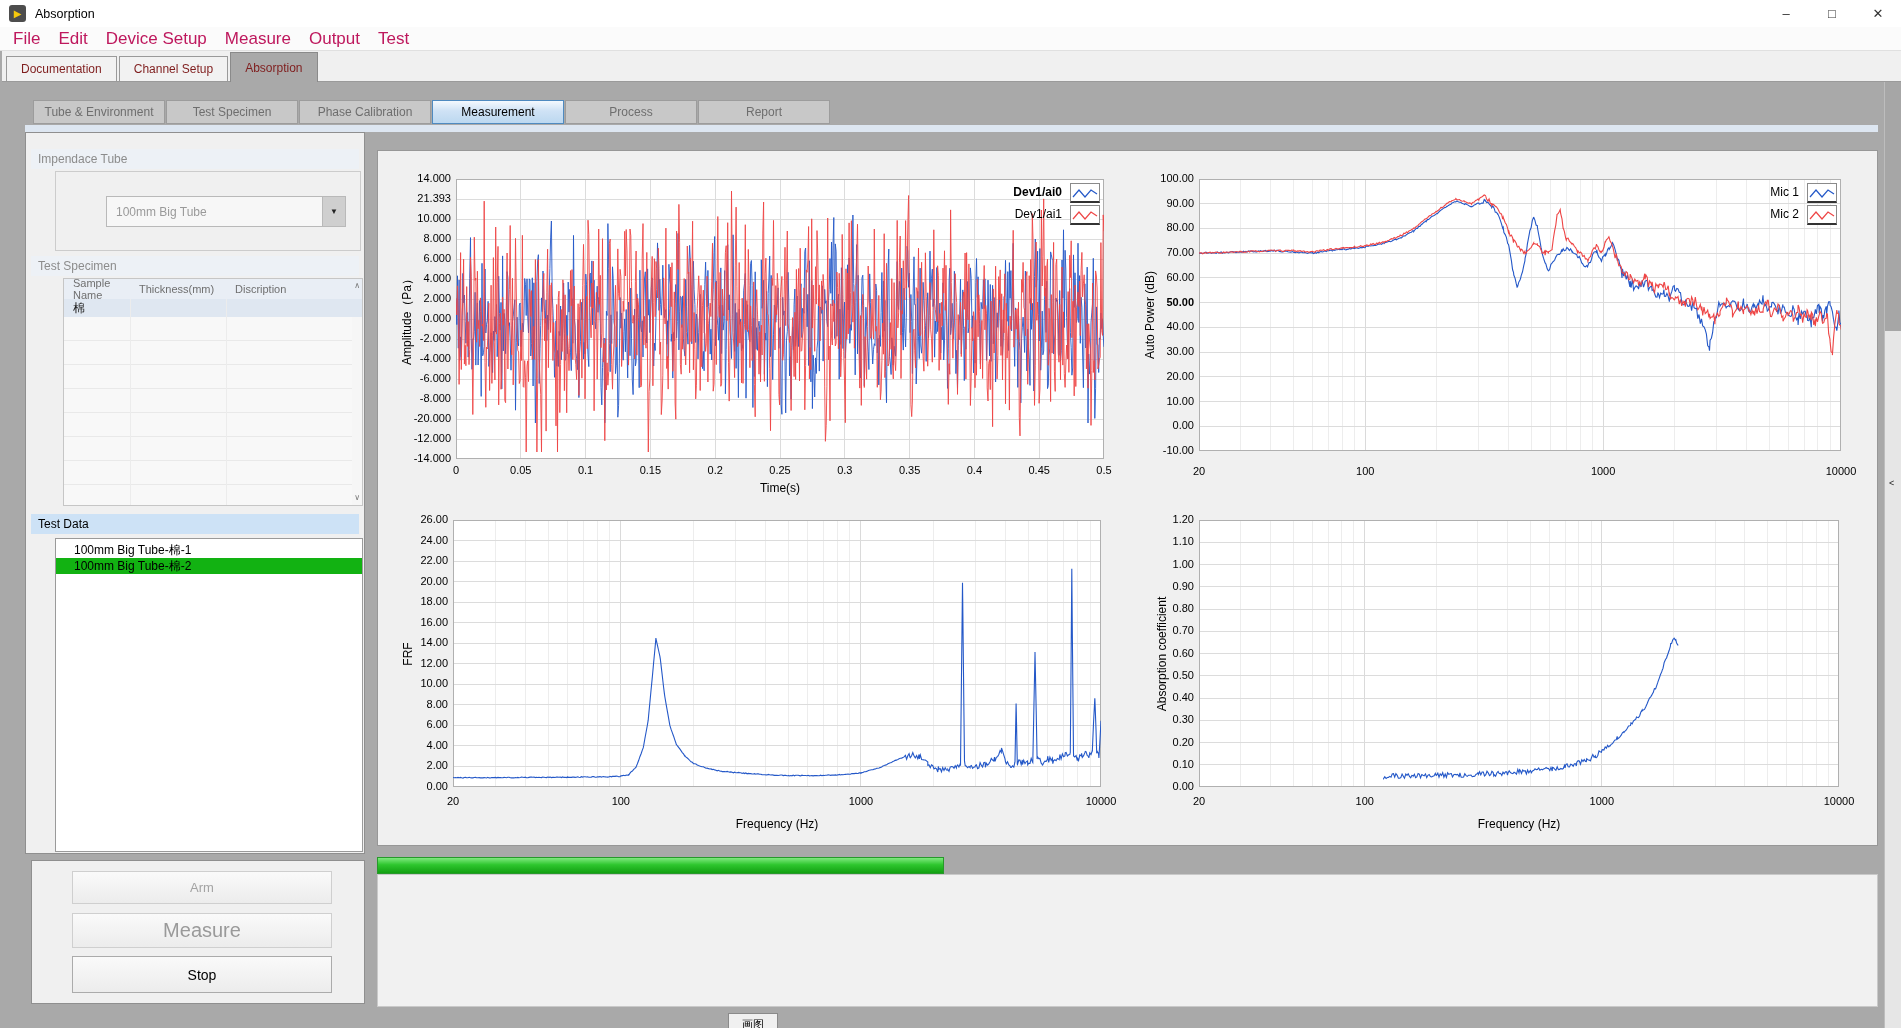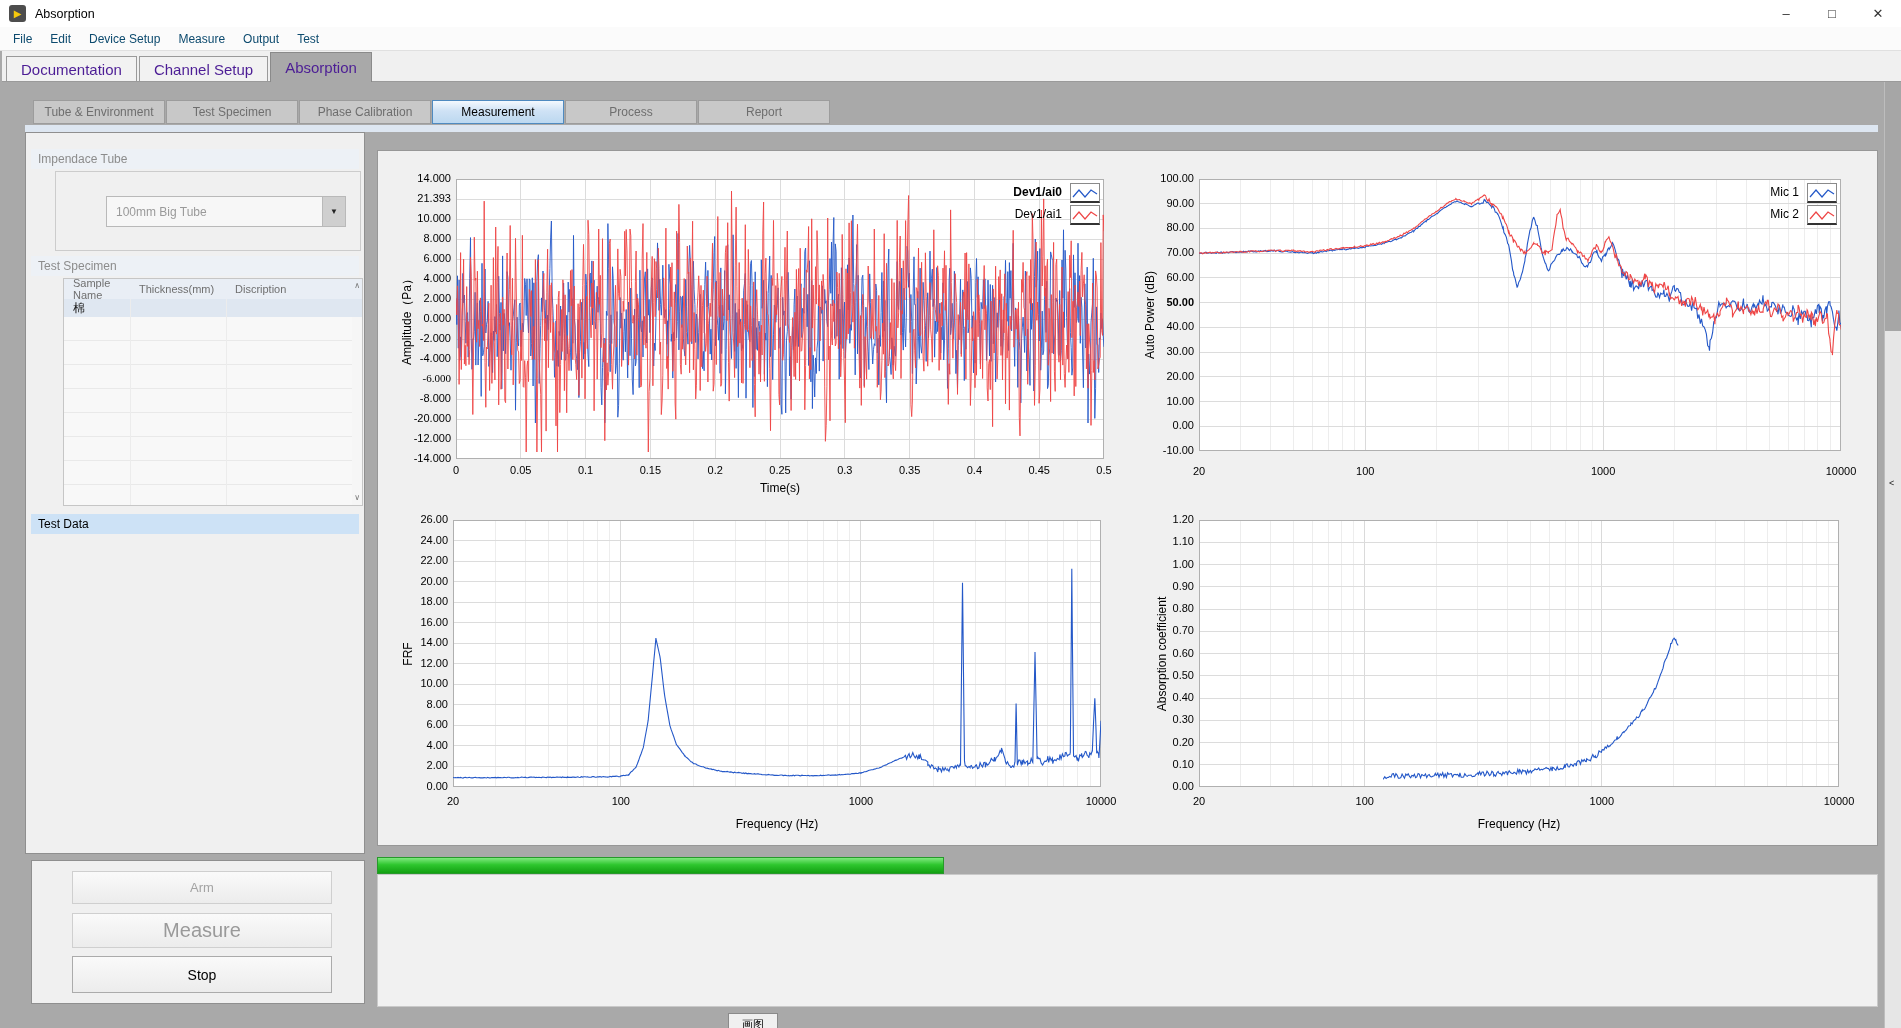--- a/index.html
+++ b/index.html
@@ -9,25 +9,25 @@
 
 
 .titlebar{position:absolute;left:0;top:0;width:100%;height:27px;background:#ffffff;display:flex;align-items:center}
 .appicon{width:17px;height:17px;background:#4d4d4d;border-radius:3px;margin-left:9px;display:flex;align-items:center;justify-content:center;color:#f7c90c;font-size:10px;line-height:1}
 .wtitle{margin-left:9px;font-size:12.5px;color:#000}
 .wbtns{margin-left:auto;display:flex;height:100%}
 .wbtn{width:46px;height:100%;display:flex;align-items:center;justify-content:center;font-size:13px;color:#333}
 
 
 .menubar{position:absolute;left:0;top:27px;width:100%;height:24px;background:#fbfbfb;border-bottom:1px solid #e0e0e0;display:flex;align-items:center;padding-left:4px}
-.menu-item{padding:0 9px;font-size:12px;color:#0c4a6e}
+.menu-item{padding:0 9px;font-size:17px;color:#be185d}
 
 
 .tabrow{position:absolute;left:2px;top:51px;width:100%;height:31px;background:#f0f0f0;border-bottom:1px solid #9a9a9a;display:flex;align-items:flex-end;padding-left:4px}
-.mtab{height:25px;padding:0 14px;display:flex;align-items:center;font-size:15px;color:#4c1d95;background:#f2f2f2;border:1px solid #9a9a9a;border-bottom:none;margin-right:2px}
+.mtab{height:25px;padding:0 14px;display:flex;align-items:center;font-size:12px;color:#7f1d1d;background:#f2f2f2;border:1px solid #9a9a9a;border-bottom:none;margin-right:2px}
 .mtab.active{height:30px;background:#a9a9a9;border-color:#8a8a8a;margin-bottom:-1px;z-index:2}
 
 
 .page{position:absolute;left:0;top:82px;width:1901px;height:680px;background:#a9a9a9}
 .subtabs{position:absolute;left:33px;top:18px;display:flex}
 .stab{width:132px;height:24px;display:flex;align-items:center;justify-content:center;font-size:12px;color:#6e6e6e;background:#c8c8c8;border:1px solid #9c9c9c;margin-right:1px}
 .stab.active{background:linear-gradient(#f4f9fe,#cfe2f5 45%,#bcd8f0);border:1px solid #4f8ac0;color:#000}
 .substrip{position:absolute;left:25px;top:43px;width:1853px;height:7px;background:#dde6f1}
 
 
@@ -149,20 +149,24 @@
           <div class="sc3"></div>
         </div>
         <div class="spec-empty"></div>
         <div class="colline" style="left:66px"></div>
         <div class="colline" style="left:162px"></div>
         <div class="chev" style="top:3px">∧</div>
         <div class="chev" style="bottom:3px">∨</div>
       </div>
 
       <div class="sec-h" id="h-data">Test Data</div>
+      <div class="datalist">
+        <div class="ditem" style="margin-top:3px">100mm Big Tube-棉-1</div>
+        <div class="ditem selected">100mm Big Tube-棉-2</div>
+      </div>
     </div>
 
     <div class="ctrlpanel">
       <div class="btn" id="btn-arm">Arm</div>
       <div class="btn" id="btn-measure">Measure</div>
       <div class="btn" id="btn-stop">Stop</div>
     </div>
 
     <div class="chartpanel">
       <div class="readout" id="ro1">
@@ -196,21 +200,21 @@
           <line x1="0" y1="40.000000000000014" x2="648" y2="40.000000000000014" stroke="#dcdcdc" stroke-width="1" shape-rendering="crispEdges"></line>
           <line x1="0" y1="19.999999999999993" x2="648" y2="19.999999999999993" stroke="#dcdcdc" stroke-width="1" shape-rendering="crispEdges"></line>
           <rect x="0.5" y="0.5" width="647" height="279" fill="none" stroke="#b0b0b0" stroke-width="1" shape-rendering="crispEdges"></rect>
           <path d="M0.0 119.4L0.8 145.6L1.5 96.8L2.3 169.2L3.1 101.0L3.8 181.2L4.6 157.9L5.3 177.9L6.1 144.1L6.9 94.4L7.6 123.8L8.4 116.0L9.2 142.6L9.9 164.2L10.7 136.4L11.4 133.6L12.2 178.1L13.0 149.8L13.7 99.5L14.5 58.6L15.3 159.3L16.0 190.3L16.8 159.8L17.6 160.3L18.3 152.5L19.1 113.3L19.8 186.1L20.6 146.0L21.4 123.9L22.1 186.0L22.9 160.1L23.7 121.5L24.4 132.6L25.2 217.4L26.0 84.3L26.7 176.8L27.5 173.6L28.2 167.5L29.0 90.0L29.8 154.0L30.5 145.6L31.3 141.9L32.1 122.3L32.8 187.4L33.6 175.0L34.3 166.8L35.1 153.8L35.9 179.1L36.6 193.6L37.4 152.0L38.2 161.4L38.9 137.6L39.7 153.1L40.5 125.5L41.2 177.7L42.0 153.1L42.7 97.2L43.5 134.6L44.3 151.1L45.0 123.4L45.8 209.9L46.6 76.9L47.3 171.9L48.1 134.4L48.8 141.1L49.6 174.7L50.4 126.8L51.1 92.6L51.9 98.6L52.7 146.5L53.4 143.7L54.2 160.8L55.0 191.2L55.7 160.7L56.5 142.5L57.2 137.2L58.0 128.8L58.8 120.8L59.5 231.2L60.3 163.2L61.1 138.2L61.8 163.2L62.6 166.9L63.3 126.0L64.1 124.0L64.9 167.7L65.6 156.7L66.4 144.2L67.2 153.0L67.9 140.1L68.7 99.5L69.5 105.6L70.2 136.5L71.0 99.8L71.7 137.2L72.5 154.0L73.3 99.8L74.0 101.1L74.8 177.0L75.6 164.6L76.3 98.8L77.1 207.0L77.9 103.8L78.6 161.7L79.4 244.0L80.1 205.5L80.9 102.3L81.7 81.1L82.4 75.7L83.2 204.5L84.0 169.6L84.7 146.6L85.5 118.9L86.2 132.7L87.0 92.0L87.8 119.5L88.5 131.4L89.3 144.2L90.1 121.0L90.8 161.6L91.6 136.0L92.4 150.6L93.1 115.9L93.9 89.6L94.6 58.9L95.4 42.0L96.2 116.0L96.9 129.5L97.7 152.3L98.5 198.3L99.2 178.5L100.0 141.8L100.7 187.1L101.5 171.5L102.3 187.5L103.0 152.4L103.8 156.6L104.6 127.0L105.3 180.8L106.1 163.7L106.9 144.6L107.6 104.0L108.4 154.6L109.1 181.4L109.9 179.9L110.7 136.3L111.4 174.8L112.2 103.1L113.0 133.1L113.7 110.4L114.5 173.9L115.3 191.6L116.0 119.7L116.8 164.3L117.5 56.4L118.3 139.6L119.1 146.9L119.8 173.6L120.6 179.5L121.4 190.7L122.1 140.6L122.9 218.6L123.6 173.8L124.4 162.6L125.2 123.2L125.9 141.0L126.7 119.9L127.5 180.1L128.2 163.4L129.0 175.0L129.8 95.1L130.5 105.3L131.3 160.1L132.0 175.9L132.8 187.6L133.6 96.1L134.3 94.1L135.1 127.8L135.9 81.9L136.6 145.9L137.4 110.6L138.1 101.2L138.9 142.7L139.7 149.8L140.4 126.5L141.2 107.2L142.0 133.3L142.7 118.4L143.5 122.5L144.3 144.1L145.0 208.5L145.8 225.9L146.5 188.7L147.3 170.9L148.1 159.0L148.8 243.9L149.6 202.2L150.4 132.2L151.1 136.5L151.9 44.6L152.7 89.6L153.4 164.7L154.2 192.7L154.9 135.8L155.7 164.6L156.5 87.8L157.2 99.7L158.0 143.4L158.8 147.7L159.5 194.6L160.3 186.2L161.0 132.5L161.8 238.2L162.6 226.5L163.3 184.9L164.1 118.5L164.9 149.2L165.6 134.0L166.4 160.1L167.2 181.2L167.9 152.5L168.7 139.9L169.4 172.8L170.2 130.5L171.0 171.7L171.7 198.9L172.5 123.0L173.3 150.8L174.0 176.7L174.8 109.0L175.5 159.2L176.3 200.8L177.1 215.6L177.8 178.7L178.6 130.1L179.4 186.9L180.1 182.8L180.9 114.9L181.7 128.2L182.4 138.3L183.2 208.7L183.9 91.2L184.7 147.0L185.5 152.9L186.2 141.7L187.0 178.0L187.8 121.7L188.5 100.0L189.3 92.8L190.0 148.3L190.8 164.0L191.6 89.9L192.3 136.2L193.1 120.4L193.9 153.7L194.6 137.3L195.4 108.7L196.2 98.9L196.9 167.4L197.7 187.0L198.4 164.1L199.2 171.5L200.0 136.4L200.7 110.3L201.5 63.9L202.3 87.1L203.0 131.4L203.8 100.2L204.6 125.7L205.3 136.2L206.1 117.1L206.8 86.2L207.6 127.2L208.4 138.7L209.1 133.4L209.9 130.5L210.7 165.2L211.4 141.7L212.2 178.7L212.9 85.3L213.7 100.4L214.5 105.8L215.2 162.4L216.0 155.0L216.8 199.1L217.5 153.5L218.3 161.9L219.1 124.7L219.8 105.5L220.6 158.8L221.3 142.5L222.1 54.4L222.9 170.9L223.6 132.2L224.4 117.3L225.2 118.3L225.9 148.5L226.7 116.9L227.4 159.8L228.2 171.2L229.0 177.1L229.7 100.4L230.5 127.8L231.3 152.8L232.0 165.2L232.8 90.0L233.6 66.4L234.3 80.8L235.1 108.0L235.8 164.8L236.6 122.0L237.4 82.2L238.1 110.7L238.9 125.6L239.7 163.5L240.4 135.0L241.2 140.8L242.0 179.9L242.7 153.3L243.5 137.0L244.2 115.3L245.0 146.6L245.8 173.6L246.5 189.6L247.3 172.4L248.1 191.8L248.8 105.4L249.6 83.1L250.3 114.2L251.1 128.0L251.9 91.4L252.6 127.6L253.4 136.8L254.2 175.1L254.9 150.2L255.7 181.0L256.5 124.2L257.2 110.6L258.0 73.4L258.7 57.5L259.5 166.7L260.3 101.9L261.0 136.2L261.8 146.5L262.6 161.2L263.3 126.7L264.1 194.3L264.8 88.9L265.6 174.6L266.4 126.1L267.1 151.1L267.9 142.8L268.7 91.6L269.4 214.8L270.2 170.6L271.0 118.0L271.7 65.6L272.5 130.9L273.2 115.8L274.0 152.4L274.8 161.2L275.5 179.5L276.3 135.7L277.1 55.8L277.8 128.0L278.6 172.4L279.3 124.4L280.1 189.4L280.9 133.5L281.6 150.0L282.4 218.6L283.2 130.0L283.9 145.4L284.7 140.2L285.5 171.9L286.2 165.8L287.0 169.4L287.7 111.2L288.5 104.7L289.3 94.4L290.0 219.2L290.8 150.2L291.6 125.7L292.3 150.7L293.1 160.2L293.9 162.6L294.6 84.5L295.4 81.5L296.1 106.4L296.9 228.5L297.7 139.0L298.4 197.5L299.2 92.8L300.0 170.4L300.7 148.6L301.5 171.3L302.2 147.7L303.0 142.1L303.8 152.3L304.5 197.3L305.3 80.8L306.1 129.3L306.8 123.5L307.6 101.2L308.4 195.3L309.1 154.0L309.9 161.2L310.6 112.3L311.4 207.7L312.2 114.6L312.9 100.2L313.7 77.1L314.5 177.7L315.2 96.4L316.0 159.5L316.7 200.6L317.5 155.2L318.3 126.2L319.0 128.3L319.8 143.3L320.6 131.4L321.3 126.5L322.1 108.9L322.9 169.4L323.6 149.2L324.4 148.3L325.1 225.3L325.9 235.3L326.7 118.3L327.4 136.2L328.2 131.9L329.0 182.8L329.7 233.9L330.5 161.1L331.3 152.3L332.0 93.3L332.8 122.0L333.5 196.9L334.3 177.6L335.1 220.2L335.8 168.4L336.6 147.8L337.4 170.8L338.1 125.2L338.9 110.0L339.6 167.3L340.4 157.0L341.2 117.0L341.9 137.3L342.7 167.6L343.5 141.6L344.2 112.7L345.0 104.8L345.8 158.5L346.5 129.4L347.3 130.5L348.0 134.3L348.8 72.4L349.6 69.0L350.3 120.1L351.1 147.8L351.9 115.3L352.6 186.5L353.4 81.7L354.1 167.8L354.9 202.9L355.7 101.4L356.4 229.6L357.2 176.2L358.0 193.5L358.7 218.0L359.5 178.9L360.3 194.5L361.0 169.8L361.8 161.0L362.5 119.6L363.3 192.1L364.1 128.0L364.8 129.3L365.6 134.4L366.4 106.8L367.1 182.1L367.9 153.0L368.7 110.4L369.4 124.3L370.2 121.7L370.9 142.5L371.7 147.7L372.5 121.3L373.2 110.4L374.0 79.6L374.8 114.3L375.5 63.0L376.3 127.0L377.0 66.9L377.8 38.5L378.6 159.5L379.3 64.9L380.1 72.2L380.9 157.3L381.6 121.5L382.4 115.1L383.2 200.2L383.9 130.1L384.7 165.4L385.4 88.7L386.2 115.3L387.0 169.5L387.7 139.2L388.5 123.0L389.3 179.1L390.0 162.9L390.8 152.6L391.5 85.8L392.3 130.8L393.1 79.0L393.8 164.3L394.6 145.6L395.4 151.3L396.1 125.7L396.9 36.0L397.7 104.5L398.4 126.2L399.2 195.9L399.9 123.3L400.7 65.6L401.5 174.9L402.2 96.3L403.0 141.0L403.8 184.2L404.5 198.9L405.3 133.2L406.0 98.9L406.8 96.2L407.6 126.5L408.3 206.8L409.1 168.5L409.9 128.2L410.6 147.0L411.4 160.1L412.2 172.8L412.9 190.5L413.7 94.9L414.4 123.3L415.2 153.9L416.0 169.0L416.7 185.0L417.5 170.4L418.3 164.7L419.0 166.6L419.8 105.0L420.6 111.4L421.3 173.9L422.1 159.4L422.8 205.9L423.6 156.4L424.4 167.4L425.1 133.6L425.9 93.5L426.7 157.7L427.4 101.9L428.2 152.1L428.9 121.3L429.7 192.5L430.5 223.8L431.2 148.8L432.0 89.2L432.8 70.0L433.5 177.5L434.3 184.0L435.1 195.5L435.8 158.8L436.6 165.0L437.3 186.2L438.1 167.2L438.9 173.0L439.6 177.2L440.4 115.1L441.2 82.5L441.9 126.1L442.7 130.5L443.4 102.4L444.2 106.2L445.0 155.9L445.7 89.0L446.5 153.7L447.3 171.1L448.0 109.0L448.8 149.5L449.6 167.9L450.3 138.5L451.1 67.3L451.8 72.1L452.6 108.3L453.4 94.2L454.1 153.7L454.9 115.5L455.7 142.3L456.4 194.6L457.2 112.0L458.0 77.8L458.7 125.7L459.5 125.6L460.2 205.0L461.0 179.6L461.8 112.4L462.5 157.5L463.3 179.5L464.1 89.1L464.8 167.0L465.6 174.2L466.3 163.0L467.1 103.3L467.9 121.6L468.6 135.9L469.4 146.2L470.2 182.4L470.9 129.6L471.7 113.8L472.5 158.8L473.2 136.5L474.0 72.1L474.7 120.7L475.5 99.7L476.3 90.1L477.0 127.6L477.8 119.9L478.6 178.2L479.3 141.9L480.1 154.7L480.8 88.5L481.6 152.6L482.4 144.6L483.1 139.9L483.9 124.1L484.7 174.0L485.4 148.3L486.2 160.9L487.0 103.8L487.7 181.0L488.5 161.9L489.2 128.0L490.0 121.2L490.8 146.2L491.5 209.4L492.3 169.9L493.1 101.2L493.8 89.2L494.6 155.6L495.3 149.3L496.1 124.3L496.9 143.5L497.6 159.7L498.4 92.2L499.2 153.9L499.9 194.6L500.7 171.2L501.5 209.6L502.2 166.8L503.0 146.3L503.7 135.8L504.5 100.3L505.3 174.9L506.0 151.4L506.8 110.9L507.6 149.7L508.3 201.6L509.1 147.8L509.9 170.2L510.6 138.7L511.4 102.5L512.1 153.9L512.9 148.6L513.7 121.4L514.4 88.9L515.2 99.6L516.0 149.3L516.7 136.8L517.5 194.0L518.2 159.7L519.0 184.1L519.8 103.2L520.5 79.5L521.3 118.4L522.1 97.8L522.8 132.7L523.6 144.6L524.4 185.2L525.1 123.3L525.9 129.7L526.6 129.7L527.4 100.7L528.2 129.7L528.9 99.8L529.7 130.4L530.5 181.4L531.2 163.0L532.0 101.1L532.7 135.0L533.5 176.9L534.3 105.5L535.0 182.4L535.8 132.0L536.6 106.3L537.3 164.9L538.1 118.5L538.9 140.9L539.6 203.0L540.4 155.2L541.1 133.8L541.9 148.4L542.7 123.2L543.4 118.3L544.2 144.9L545.0 167.4L545.7 140.7L546.5 176.3L547.3 158.8L548.0 117.4L548.8 117.6L549.5 81.3L550.3 129.1L551.1 142.3L551.8 92.6L552.6 171.5L553.4 83.6L554.1 119.3L554.9 91.6L555.6 151.9L556.4 103.2L557.2 64.3L557.9 153.1L558.7 187.4L559.5 128.9L560.2 139.9L561.0 147.9L561.8 208.4L562.5 136.8L563.3 162.7L564.0 171.6L564.8 223.9L565.6 159.5L566.3 148.7L567.1 138.1L567.9 152.9L568.6 173.5L569.4 92.0L570.1 157.0L570.9 192.0L571.7 150.1L572.4 167.6L573.2 178.9L574.0 206.4L574.7 119.5L575.5 150.3L576.3 124.3L577.0 145.7L577.8 212.0L578.5 97.5L579.3 60.0L580.1 108.2L580.8 98.9L581.6 72.2L582.4 135.4L583.1 162.0L583.9 69.5L584.7 191.2L585.4 169.9L586.2 132.1L586.9 175.8L587.7 172.0L588.5 120.7L589.2 109.0L590.0 153.4L590.8 102.2L591.5 209.6L592.3 206.6L593.0 176.5L593.8 169.1L594.6 72.9L595.3 75.7L596.1 80.1L596.9 80.7L597.6 175.0L598.4 161.9L599.2 155.2L599.9 119.0L600.7 122.4L601.4 121.0L602.2 138.9L603.0 176.4L603.7 111.5L604.5 181.8L605.3 171.7L606.0 81.0L606.8 119.2L607.5 50.8L608.3 148.5L609.1 71.3L609.8 90.0L610.6 138.6L611.4 163.5L612.1 179.6L612.9 117.3L613.7 109.6L614.4 153.7L615.2 168.5L615.9 196.2L616.7 189.0L617.5 75.9L618.2 128.4L619.0 93.8L619.8 127.7L620.5 143.6L621.3 139.2L622.0 64.2L622.8 143.5L623.6 96.6L624.3 164.3L625.1 118.2L625.9 128.2L626.6 175.0L627.4 208.7L628.2 139.0L628.9 104.8L629.7 169.0L630.4 141.8L631.2 88.1L632.0 244.0L632.7 175.0L633.5 195.1L634.3 181.4L635.0 143.1L635.8 133.9L636.6 124.1L637.3 79.3L638.1 150.2L638.8 239.4L639.6 209.4L640.4 127.9L641.1 165.6L641.9 165.7L642.7 193.5L643.4 158.9L644.2 160.2L644.9 133.9L645.7 149.6L646.5 139.8L647.2 156.4L648.0 167.9" fill="none" stroke="#2458c8" stroke-width="0.9"></path>
           <path d="M0.0 119.6L0.8 136.0L1.5 106.8L2.3 139.1L3.1 205.4L3.8 163.0L4.6 73.6L5.3 190.5L6.1 136.4L6.9 120.5L7.6 80.2L8.4 185.1L9.2 166.3L9.9 186.7L10.7 107.6L11.4 167.4L12.2 142.6L13.0 185.6L13.7 170.5L14.5 78.4L15.3 97.8L16.0 156.0L16.8 235.5L17.6 167.0L18.3 58.2L19.1 101.4L19.8 99.0L20.6 163.2L21.4 92.2L22.1 149.8L22.9 141.2L23.7 167.5L24.4 118.9L25.2 132.5L26.0 147.1L26.7 145.0L27.5 161.5L28.2 22.1L29.0 183.5L29.8 228.3L30.5 168.2L31.3 170.0L32.1 149.1L32.8 124.2L33.6 211.5L34.3 173.1L35.1 106.2L35.9 204.4L36.6 156.1L37.4 78.6L38.2 163.5L38.9 201.0L39.7 48.0L40.5 155.1L41.2 103.2L42.0 67.4L42.7 225.9L43.5 144.7L44.3 134.2L45.0 210.3L45.8 193.0L46.6 118.3L47.3 146.2L48.1 130.3L48.8 221.4L49.6 223.7L50.4 121.0L51.1 74.0L51.9 190.0L52.7 130.9L53.4 110.5L54.2 46.5L55.0 146.5L55.7 175.8L56.5 99.3L57.2 205.9L58.0 164.9L58.8 137.7L59.5 59.4L60.3 113.0L61.1 155.1L61.8 171.2L62.6 173.0L63.3 204.5L64.1 201.5L64.9 151.1L65.6 181.5L66.4 56.3L67.2 207.4L67.9 208.3L68.7 181.6L69.5 198.2L70.2 273.0L71.0 187.1L71.7 181.8L72.5 202.6L73.3 110.5L74.0 113.0L74.8 137.5L75.6 111.6L76.3 180.5L77.1 151.9L77.9 147.3L78.6 180.3L79.4 80.5L80.1 157.2L80.9 273.0L81.7 199.2L82.4 80.7L83.2 175.1L84.0 200.3L84.7 215.3L85.5 273.0L86.2 158.7L87.0 110.6L87.8 94.4L88.5 161.7L89.3 139.5L90.1 252.1L90.8 113.2L91.6 70.2L92.4 188.7L93.1 142.2L93.9 106.1L94.6 153.5L95.4 103.8L96.2 136.5L96.9 181.5L97.7 143.5L98.5 171.1L99.2 174.4L100.0 246.9L100.7 125.5L101.5 273.0L102.3 118.6L103.0 112.1L103.8 233.6L104.6 185.4L105.3 130.5L106.1 172.5L106.9 100.8L107.6 114.7L108.4 211.7L109.1 115.8L109.9 167.3L110.7 233.8L111.4 156.6L112.2 167.8L113.0 191.6L113.7 169.4L114.5 91.6L115.3 126.8L116.0 90.6L116.8 180.6L117.5 124.7L118.3 107.1L119.1 178.0L119.8 185.4L120.6 200.5L121.4 171.5L122.1 124.7L122.9 216.4L123.6 127.7L124.4 120.5L125.2 137.5L125.9 199.2L126.7 106.7L127.5 65.4L128.2 105.3L129.0 219.8L129.8 150.2L130.5 117.5L131.3 169.7L132.0 41.2L132.8 55.5L133.6 124.3L134.3 140.2L135.1 158.8L135.9 104.0L136.6 129.1L137.4 82.2L138.1 231.8L138.9 142.3L139.7 141.6L140.4 113.3L141.2 200.2L142.0 144.2L142.7 50.0L143.5 125.3L144.3 96.3L145.0 168.7L145.8 154.4L146.5 59.7L147.3 183.1L148.1 164.4L148.8 261.7L149.6 159.5L150.4 211.0L151.1 183.8L151.9 206.2L152.7 192.6L153.4 64.3L154.2 60.0L154.9 140.0L155.7 185.4L156.5 210.2L157.2 180.0L158.0 164.1L158.8 130.1L159.5 106.3L160.3 168.1L161.0 135.4L161.8 69.9L162.6 114.7L163.3 121.1L164.1 90.3L164.9 97.7L165.6 187.5L166.4 161.6L167.2 122.1L167.9 132.4L168.7 52.3L169.4 97.0L170.2 50.5L171.0 71.9L171.7 126.1L172.5 186.1L173.3 141.8L174.0 50.0L174.8 56.7L175.5 102.6L176.3 142.6L177.1 144.3L177.8 136.3L178.6 180.0L179.4 102.4L180.1 72.0L180.9 176.2L181.7 119.3L182.4 125.1L183.2 141.8L183.9 143.2L184.7 208.1L185.5 206.7L186.2 79.3L187.0 44.6L187.8 166.0L188.5 137.4L189.3 158.7L190.0 169.2L190.8 73.4L191.6 193.0L192.3 273.0L193.1 212.6L193.9 199.8L194.6 129.0L195.4 102.2L196.2 77.4L196.9 206.8L197.7 123.8L198.4 79.7L199.2 137.7L200.0 82.5L200.7 89.5L201.5 119.0L202.3 69.2L203.0 89.3L203.8 175.3L204.6 163.1L205.3 235.6L206.1 222.0L206.8 196.8L207.6 98.9L208.4 127.8L209.1 144.9L209.9 49.1L210.7 189.5L211.4 177.4L212.2 210.1L212.9 152.0L213.7 129.7L214.5 88.0L215.2 127.7L216.0 83.7L216.8 192.3L217.5 167.6L218.3 112.9L219.1 224.0L219.8 240.2L220.6 52.1L221.3 79.3L222.1 90.4L222.9 25.4L223.6 63.9L224.4 185.7L225.2 195.2L225.9 145.6L226.7 170.2L227.4 129.1L228.2 99.6L229.0 168.0L229.7 185.9L230.5 153.7L231.3 67.0L232.0 94.5L232.8 93.2L233.6 193.8L234.3 79.5L235.1 162.6L235.8 105.3L236.6 42.2L237.4 190.8L238.1 133.5L238.9 170.5L239.7 219.9L240.4 206.8L241.2 129.7L242.0 113.8L242.7 96.8L243.5 115.1L244.2 211.5L245.0 106.4L245.8 187.8L246.5 126.7L247.3 111.1L248.1 154.0L248.8 154.3L249.6 172.4L250.3 164.9L251.1 97.2L251.9 203.0L252.6 144.3L253.4 137.4L254.2 124.1L254.9 137.6L255.7 102.9L256.5 64.2L257.2 212.2L258.0 205.2L258.7 162.9L259.5 103.3L260.3 185.6L261.0 105.6L261.8 37.5L262.6 127.4L263.3 138.4L264.1 93.4L264.8 207.3L265.6 204.8L266.4 110.1L267.1 133.8L267.9 136.8L268.7 108.3L269.4 73.5L270.2 66.7L271.0 141.6L271.7 43.7L272.5 183.2L273.2 222.1L274.0 166.6L274.8 139.4L275.5 12.0L276.3 93.0L277.1 153.7L277.8 167.0L278.6 198.6L279.3 86.9L280.1 28.1L280.9 107.8L281.6 167.6L282.4 163.0L283.2 83.5L283.9 164.1L284.7 142.7L285.5 203.8L286.2 119.2L287.0 204.4L287.7 155.3L288.5 145.7L289.3 45.7L290.0 150.7L290.8 121.6L291.6 152.7L292.3 70.4L293.1 106.5L293.9 188.7L294.6 126.9L295.4 146.7L296.1 181.5L296.9 174.7L297.7 102.9L298.4 205.4L299.2 237.8L300.0 128.5L300.7 110.7L301.5 135.1L302.2 156.5L303.0 195.2L303.8 152.8L304.5 203.0L305.3 146.1L306.1 176.0L306.8 54.1L307.6 23.0L308.4 202.3L309.1 94.3L309.9 79.2L310.6 122.5L311.4 134.6L312.2 136.2L312.9 147.9L313.7 189.8L314.5 251.7L315.2 177.6L316.0 99.4L316.7 106.5L317.5 41.4L318.3 126.3L319.0 171.0L319.8 106.6L320.6 135.7L321.3 94.3L322.1 107.6L322.9 215.6L323.6 225.9L324.4 118.4L325.1 107.7L325.9 97.4L326.7 181.3L327.4 175.8L328.2 115.1L329.0 68.3L329.7 146.6L330.5 101.1L331.3 52.0L332.0 144.5L332.8 150.3L333.5 163.5L334.3 157.0L335.1 231.5L335.8 166.5L336.6 138.6L337.4 166.2L338.1 197.6L338.9 133.2L339.6 200.4L340.4 90.4L341.2 183.9L341.9 113.0L342.7 89.5L343.5 201.9L344.2 69.2L345.0 172.3L345.8 171.4L346.5 157.0L347.3 150.4L348.0 108.8L348.8 230.8L349.6 186.5L350.3 90.9L351.1 93.3L351.9 80.9L352.6 47.5L353.4 199.9L354.1 168.6L354.9 190.7L355.7 39.8L356.4 149.1L357.2 106.0L358.0 139.4L358.7 172.3L359.5 87.7L360.3 125.1L361.0 51.6L361.8 77.1L362.5 126.9L363.3 105.9L364.1 161.9L364.8 136.4L365.6 101.9L366.4 130.9L367.1 95.4L367.9 109.2L368.7 207.9L369.4 262.3L370.2 246.4L370.9 207.2L371.7 39.0L372.5 180.8L373.2 167.1L374.0 241.8L374.8 124.8L375.5 156.9L376.3 166.0L377.0 121.1L377.8 142.6L378.6 124.6L379.3 166.9L380.1 164.4L380.9 93.0L381.6 108.5L382.4 169.8L383.2 94.3L383.9 117.6L384.7 197.8L385.4 178.3L386.2 55.4L387.0 119.3L387.7 172.3L388.5 201.1L389.3 243.7L390.0 89.8L390.8 159.9L391.5 94.2L392.3 154.9L393.1 43.9L393.8 149.4L394.6 113.5L395.4 41.7L396.1 127.7L396.9 143.1L397.7 112.6L398.4 169.2L399.2 106.5L399.9 105.2L400.7 77.0L401.5 45.2L402.2 103.2L403.0 169.2L403.8 209.1L404.5 136.6L405.3 226.4L406.0 139.3L406.8 115.4L407.6 143.2L408.3 208.5L409.1 157.6L409.9 179.4L410.6 200.2L411.4 147.6L412.2 87.0L412.9 121.9L413.7 130.1L414.4 159.4L415.2 157.8L416.0 120.0L416.7 147.1L417.5 159.9L418.3 50.0L419.0 130.1L419.8 152.2L420.6 147.4L421.3 208.3L422.1 161.0L422.8 116.4L423.6 176.2L424.4 220.8L425.1 212.1L425.9 181.8L426.7 144.0L427.4 175.2L428.2 54.7L428.9 198.6L429.7 161.3L430.5 84.3L431.2 149.7L432.0 187.0L432.8 184.7L433.5 169.0L434.3 143.6L435.1 170.3L435.8 99.7L436.6 186.1L437.3 199.9L438.1 103.6L438.9 181.7L439.6 191.6L440.4 168.0L441.2 41.4L441.9 148.9L442.7 133.2L443.4 83.9L444.2 57.0L445.0 199.5L445.7 131.6L446.5 135.1L447.3 81.7L448.0 112.2L448.8 120.8L449.6 41.6L450.3 109.2L451.1 91.8L451.8 46.0L452.6 16.5L453.4 118.5L454.1 119.3L454.9 225.8L455.7 237.6L456.4 222.0L457.2 152.9L458.0 150.2L458.7 171.8L459.5 188.8L460.2 108.6L461.0 109.8L461.8 119.2L462.5 69.0L463.3 148.2L464.1 156.8L464.8 155.1L465.6 83.2L466.3 134.0L467.1 177.8L467.9 192.2L468.6 150.6L469.4 73.8L470.2 117.7L470.9 146.9L471.7 187.2L472.5 157.4L473.2 118.2L474.0 103.6L474.7 150.6L475.5 159.7L476.3 183.2L477.0 131.6L477.8 50.8L478.6 124.8L479.3 130.6L480.1 136.8L480.8 142.8L481.6 86.8L482.4 96.4L483.1 191.4L483.9 134.6L484.7 180.7L485.4 123.2L486.2 146.8L487.0 89.1L487.7 114.1L488.5 71.8L489.2 131.4L490.0 86.3L490.8 142.9L491.5 178.2L492.3 225.4L493.1 184.7L493.8 195.3L494.6 30.9L495.3 103.4L496.1 144.1L496.9 179.2L497.6 150.8L498.4 143.9L499.2 94.7L499.9 112.1L500.7 123.6L501.5 215.4L502.2 135.6L503.0 159.1L503.7 160.7L504.5 123.4L505.3 177.6L506.0 147.6L506.8 119.4L507.6 112.9L508.3 130.3L509.1 74.0L509.9 200.1L510.6 73.6L511.4 134.1L512.1 140.9L512.9 84.9L513.7 150.1L514.4 226.5L515.2 197.8L516.0 148.5L516.7 161.9L517.5 132.7L518.2 138.9L519.0 208.7L519.8 141.2L520.5 196.2L521.3 100.3L522.1 157.8L522.8 115.8L523.6 132.7L524.4 190.0L525.1 156.9L525.9 141.4L526.6 199.5L527.4 120.0L528.2 86.5L528.9 150.8L529.7 126.4L530.5 134.7L531.2 208.9L532.0 222.0L532.7 184.5L533.5 180.7L534.3 210.6L535.0 122.1L535.8 162.7L536.6 247.7L537.3 109.9L538.1 174.0L538.9 150.7L539.6 87.2L540.4 151.8L541.1 199.9L541.9 176.4L542.7 97.6L543.4 120.7L544.2 90.9L545.0 176.4L545.7 114.8L546.5 201.0L547.3 130.9L548.0 153.9L548.8 94.8L549.5 224.8L550.3 124.3L551.1 179.2L551.8 156.4L552.6 146.9L553.4 231.1L554.1 137.1L554.9 150.5L555.6 140.7L556.4 117.9L557.2 51.3L557.9 168.2L558.7 150.4L559.5 130.8L560.2 150.2L561.0 129.6L561.8 160.2L562.5 123.2L563.3 238.5L564.0 256.9L564.8 183.9L565.6 100.5L566.3 113.3L567.1 83.4L567.9 128.3L568.6 131.2L569.4 156.7L570.1 97.6L570.9 92.6L571.7 205.3L572.4 180.3L573.2 96.7L574.0 124.4L574.7 80.5L575.5 130.8L576.3 34.7L577.0 60.6L577.8 157.8L578.5 226.4L579.3 186.2L580.1 63.0L580.8 141.3L581.6 123.0L582.4 145.5L583.1 224.3L583.9 210.9L584.7 143.6L585.4 31.0L586.2 107.0L586.9 77.3L587.7 19.9L588.5 117.1L589.2 86.8L590.0 163.2L590.8 88.0L591.5 80.2L592.3 186.3L593.0 129.3L593.8 140.8L594.6 222.6L595.3 115.6L596.1 174.1L596.9 123.7L597.6 63.4L598.4 192.3L599.2 212.4L599.9 85.6L600.7 80.1L601.4 125.1L602.2 173.6L603.0 183.2L603.7 125.4L604.5 200.7L605.3 120.3L606.0 88.1L606.8 186.1L607.5 132.9L608.3 194.6L609.1 208.4L609.8 185.9L610.6 166.0L611.4 179.9L612.1 112.6L612.9 193.4L613.7 76.3L614.4 98.6L615.2 61.8L615.9 158.7L616.7 122.4L617.5 122.0L618.2 216.9L619.0 106.0L619.8 207.5L620.5 128.4L621.3 124.8L622.0 113.0L622.8 127.5L623.6 102.0L624.3 156.6L625.1 91.3L625.9 73.4L626.6 117.9L627.4 104.8L628.2 95.8L628.9 120.2L629.7 125.5L630.4 189.9L631.2 145.1L632.0 209.2L632.7 144.7L633.5 160.9L634.3 170.4L635.0 246.4L635.8 191.6L636.6 104.0L637.3 193.5L638.1 181.5L638.8 200.8L639.6 91.9L640.4 97.0L641.1 109.0L641.9 189.9L642.7 186.1L643.4 180.1L644.2 178.3L644.9 63.6L645.7 151.7L646.5 156.4L647.2 35.9L648.0 52.1" fill="none" stroke="#ee4545" stroke-width="0.9"></path>
         </svg>
         <div class="tick y" style="left: 13px; top: 301px;">-14.000</div>
         <div class="tick y" style="left: 13px; top: 281px;">-12.000</div>
         <div class="tick y" style="left: 13px; top: 261px;">-20.000</div>
         <div class="tick y" style="left: 13px; top: 241px;">-8.000</div>
-        <div class="tick y" style="left: 13px; top: 221px; font-family: Liberation Serif, serif;">-6.000</div>
+        <div class="tick y" style="left: 13px; top: 221px;">-6.000</div>
         <div class="tick y" style="left: 13px; top: 201px;">-4.000</div>
         <div class="tick y" style="left: 13px; top: 181px;">-2.000</div>
         <div class="tick y" style="left: 13px; top: 161px;">0.000</div>
         <div class="tick y" style="left: 13px; top: 141px;">2.000</div>
         <div class="tick y" style="left: 13px; top: 121px;">4.000</div>
         <div class="tick y" style="left: 13px; top: 101px;">6.000</div>
         <div class="tick y" style="left: 13px; top: 81px;">8.000</div>
         <div class="tick y" style="left: 13px; top: 61px;">10.000</div>
         <div class="tick y" style="left: 13px; top: 41px;">21.393</div>
         <div class="tick y" style="left: 13px; top: 21px;">14.000</div>

